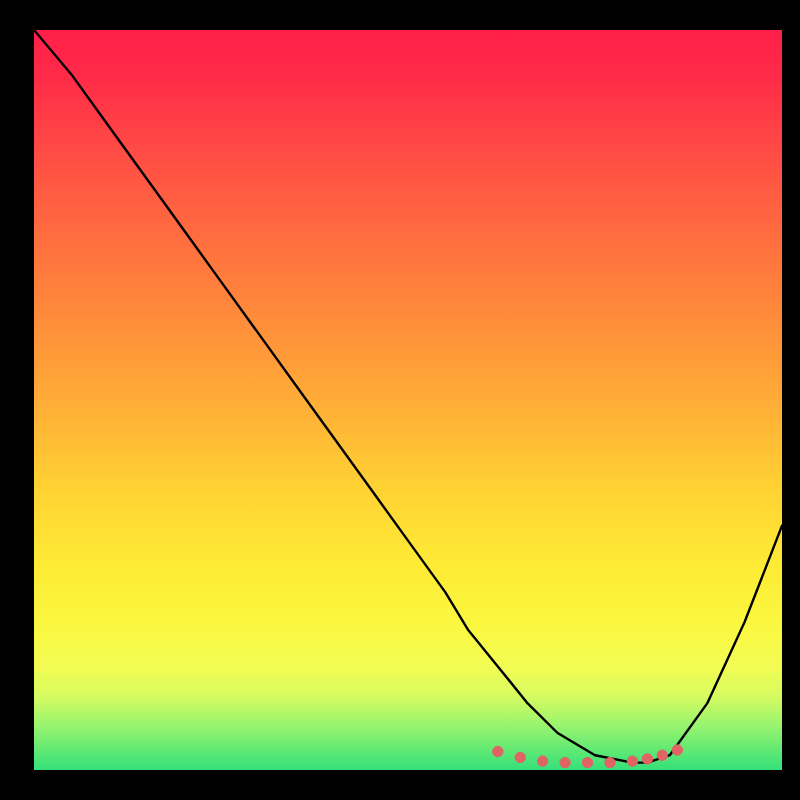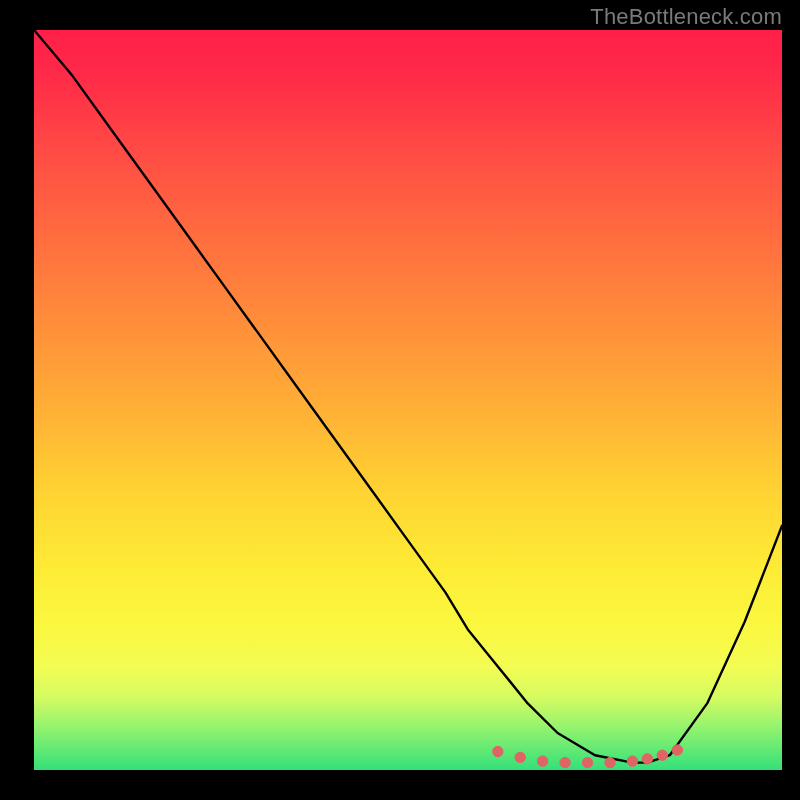--- a/index.html
+++ b/index.html
@@ -72,21 +72,20 @@
   .dots circle {
     fill: #e06464;
     stroke: #e06464;
   }
 </style>
 </head>
 <body>
 
 <div class="frame">
 
-  <div class="watermark" data-bind="watermark">TheBottleneck.com</div>
 
   <div class="plot-area">
     <div class="gradient-bg"></div>
 
     <svg class="curve" viewBox="0 0 748 740" preserveAspectRatio="none">
       <g>
         <path id="curve-path" d="M0.0 0.0 L37.4 44.4 L74.8 96.2 L112.2 148.0 L149.6 199.8 L187.0 251.6 L224.4 303.4 L261.8 355.2 L299.2 407.0 L336.6 458.8 L374.0 510.6 L411.4 562.4 L433.8 599.4 L463.8 636.4 L493.7 673.4 L523.6 703.0 L561.0 725.2 L598.4 732.6 L613.4 732.6 L635.8 725.2 L673.2 673.4 L710.6 592.0 L748.0 495.8"></path>
       </g>
       <g class="dots" id="dots-group">
           <circle cx="463.8" cy="721.5" r="5.2"></circle>

